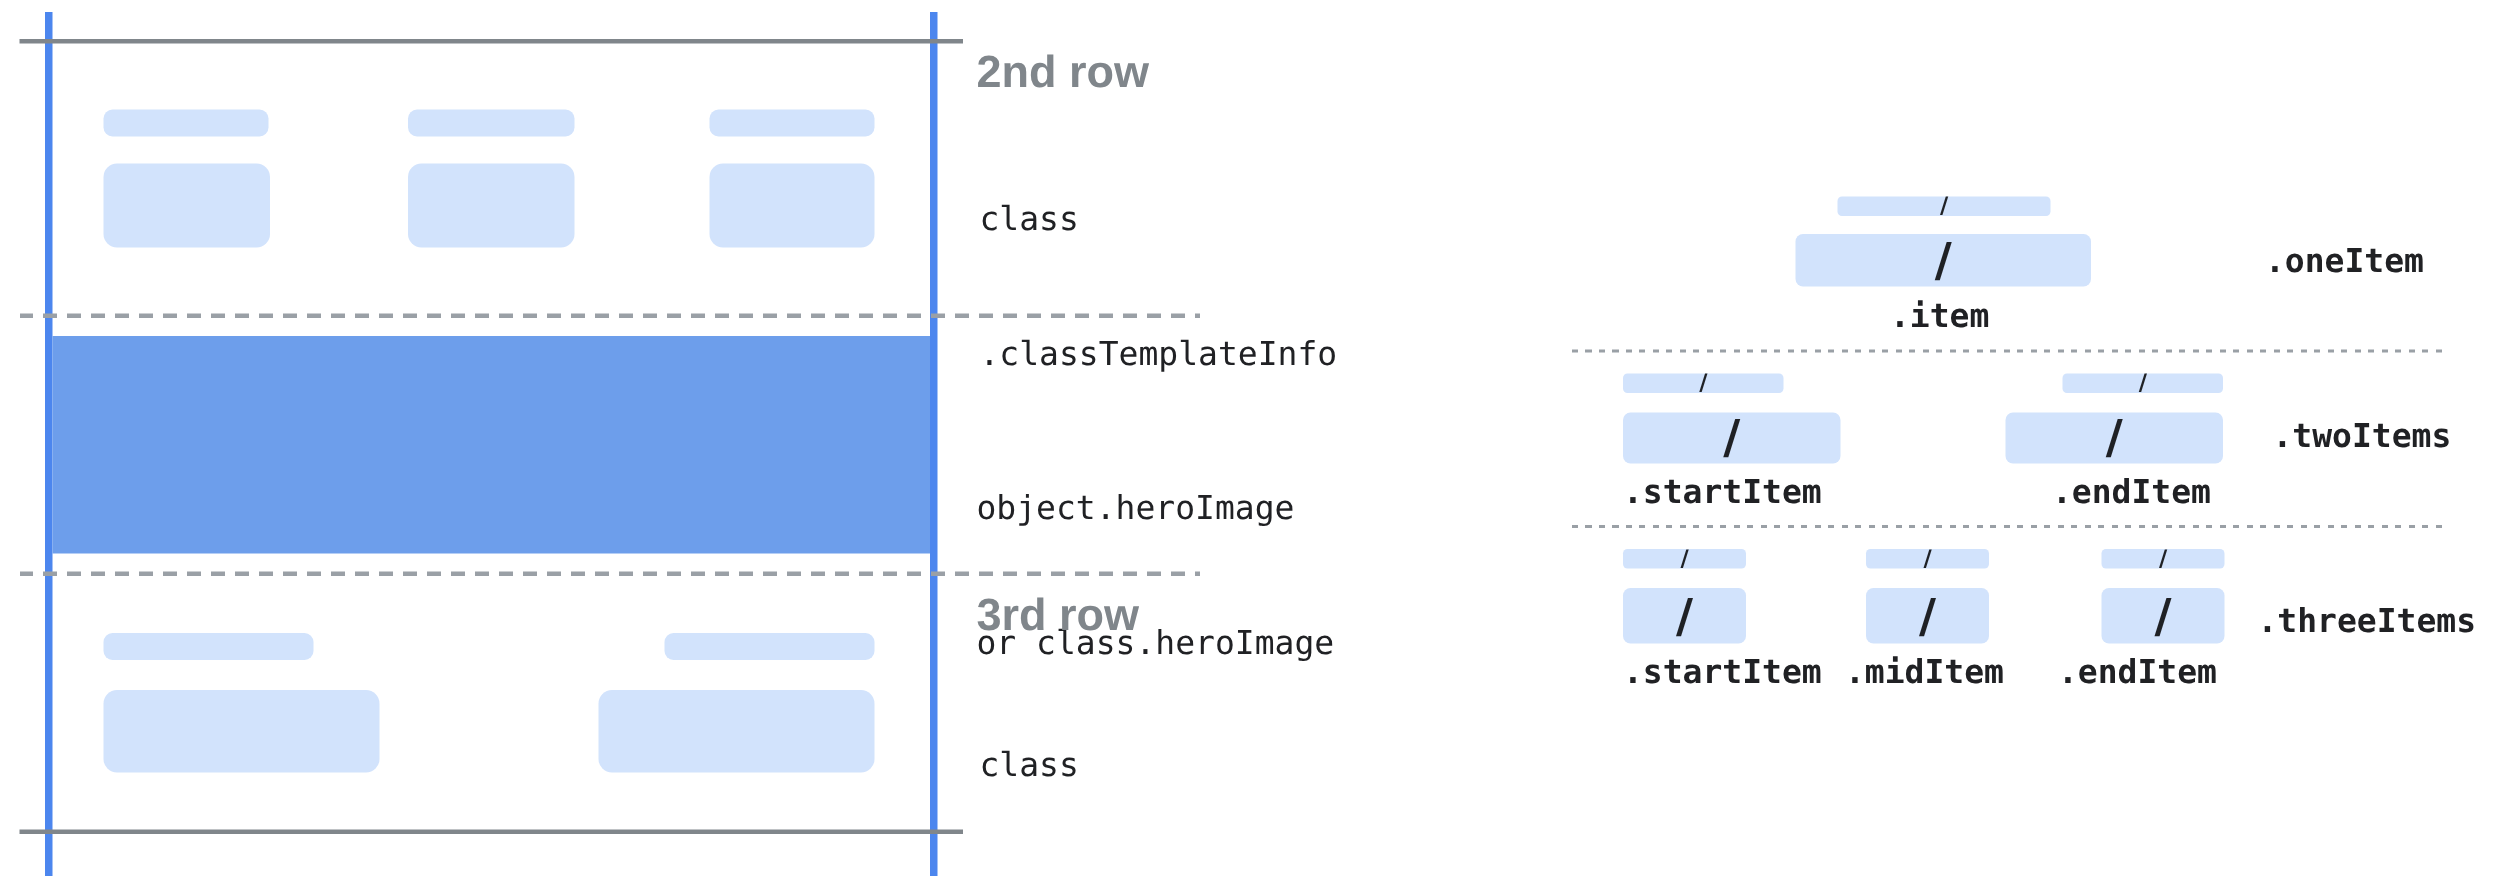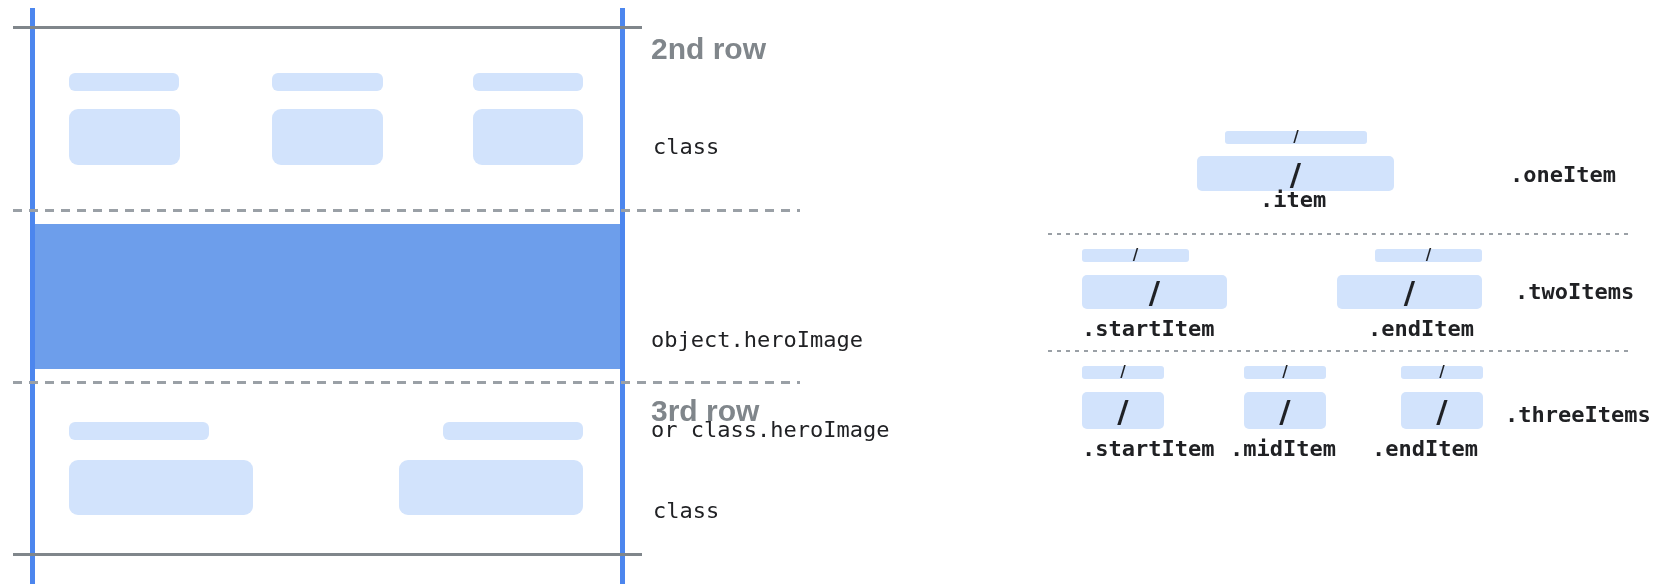--- a/index.html
+++ b/index.html
@@ -53,20 +53,21 @@
   <div class="hero" style="left:35px;top:224px;width:585px;height:145px"></div>
 
   <div class="chip" style="left:69px;top:422px;width:140px;height:18px"></div>
   <div class="rect" style="left:69px;top:460px;width:184px;height:55px"></div>
   <div class="chip" style="left:443px;top:422px;width:140px;height:18px"></div>
   <div class="rect" style="left:399px;top:460px;width:184px;height:55px"></div>
 
   <div class="heading" style="left:651px;top:33px">2nd row</div>
   <div class="mono" style="left:653px;top:72px">
     <div>class</div>
+    <div>.classTemplateInfo</div>
   </div>
 
   <div class="mono" style="left:651px;top:265px">
     <div>object.heroImage</div>
     <div>or class.heroImage</div>
   </div>
 
   <div class="heading" style="left:651px;top:395px">3rd row</div>
   <div class="mono" style="left:653px;top:436px">
     <div>class</div>
@@ -74,21 +75,21 @@
     
     
   </div>
 
   <div class="bar small" style="left:1225px;top:131px;width:142px;height:13px">
     <span class="slash sm">/</span>
   </div>
   <div class="bar big" style="left:1197px;top:156px;width:197px;height:35px">
     <span class="slash lg">/</span>
   </div>
-  <div class="mlabel" style="left:1260px;top:189px">.item</div>
+  <div class="mlabel" style="left:1260px;top:201px">.item</div>
   <div class="mlabel" style="left:1510px;top:164px">.oneItem</div>
 
   <div class="dash fine" style="left:1048px;top:233px;width:584px"></div>
 
   <div class="bar small" style="left:1082px;top:249px;width:107px;height:13px">
     <span class="slash sm">/</span>
   </div>
   <div class="bar big" style="left:1082px;top:275px;width:145px;height:34px">
     <span class="slash lg">/</span>
   </div>

